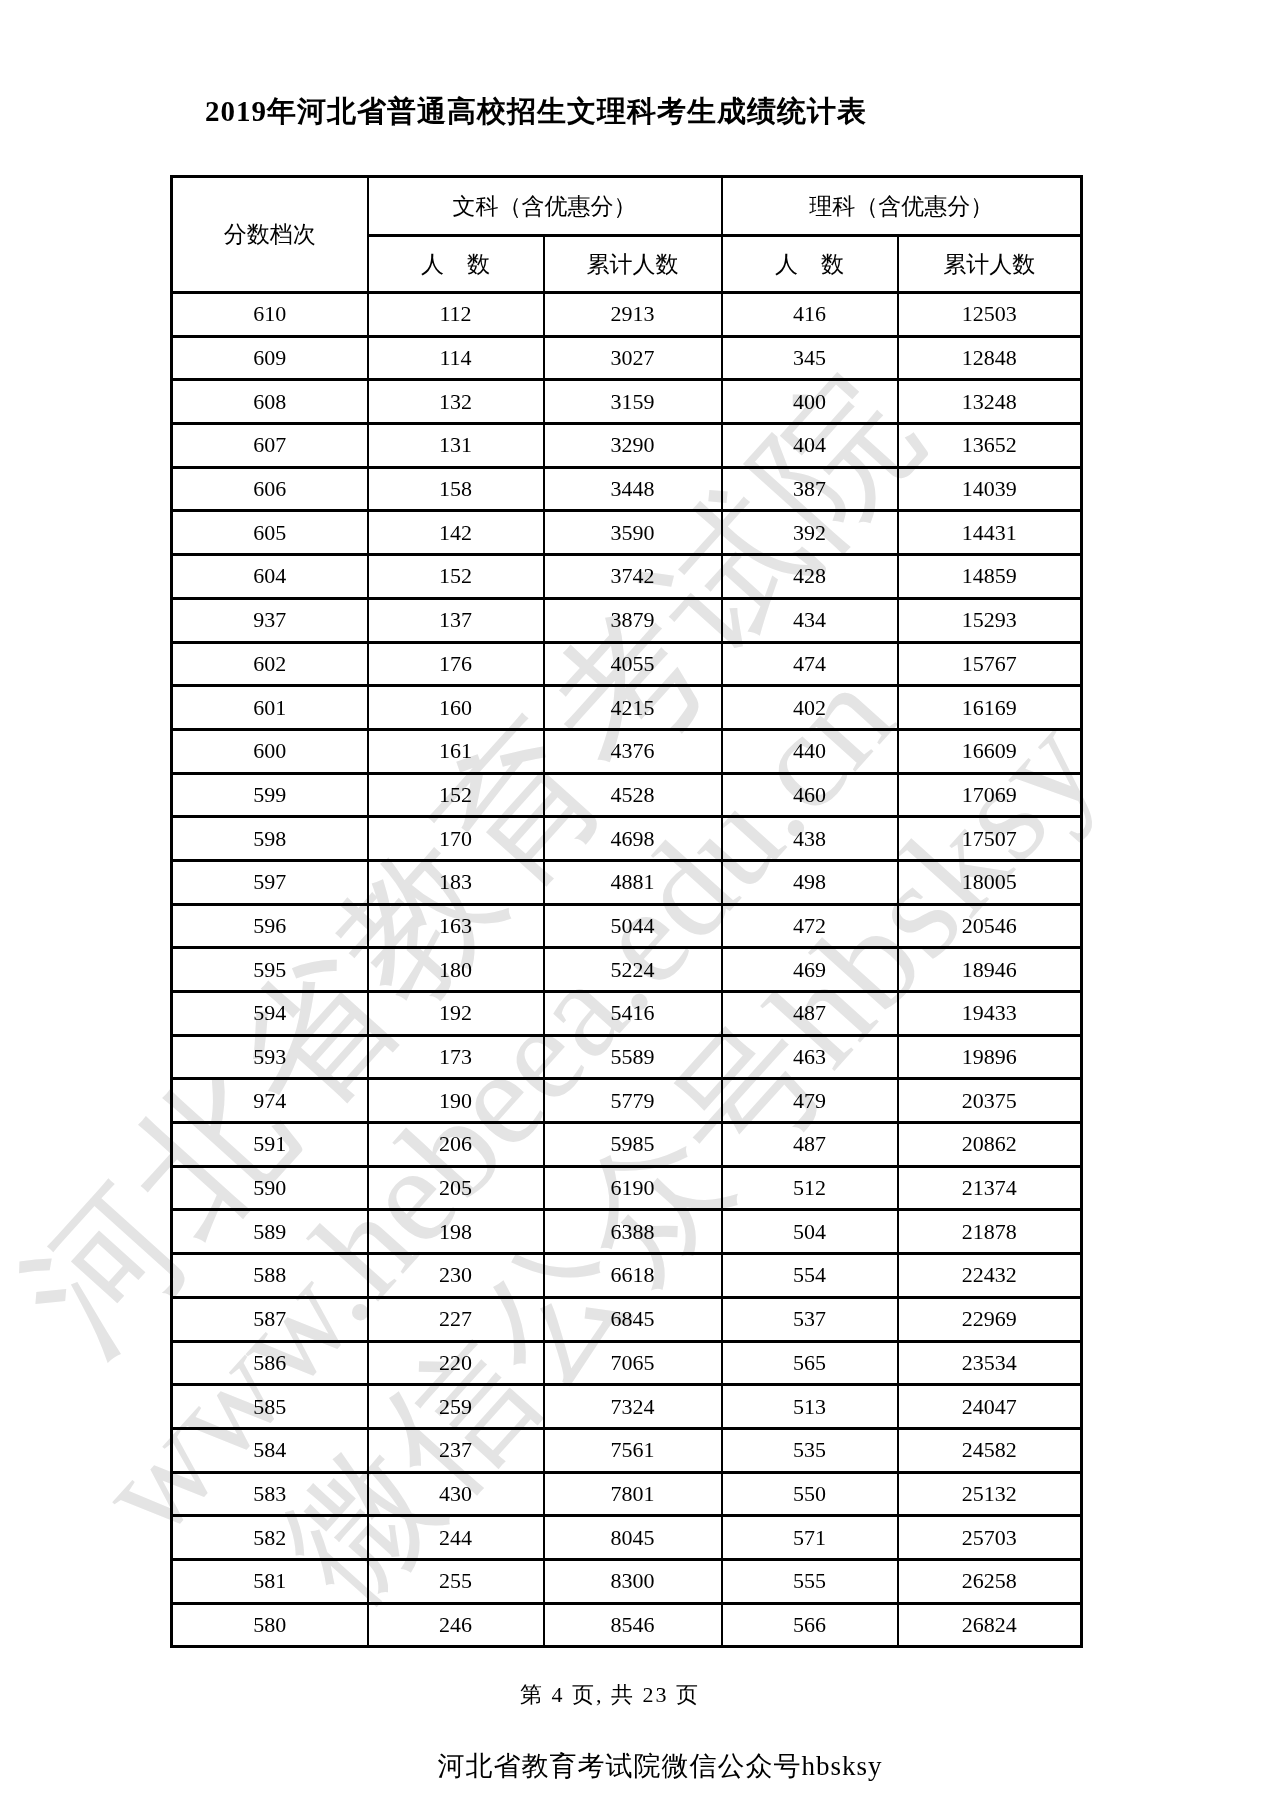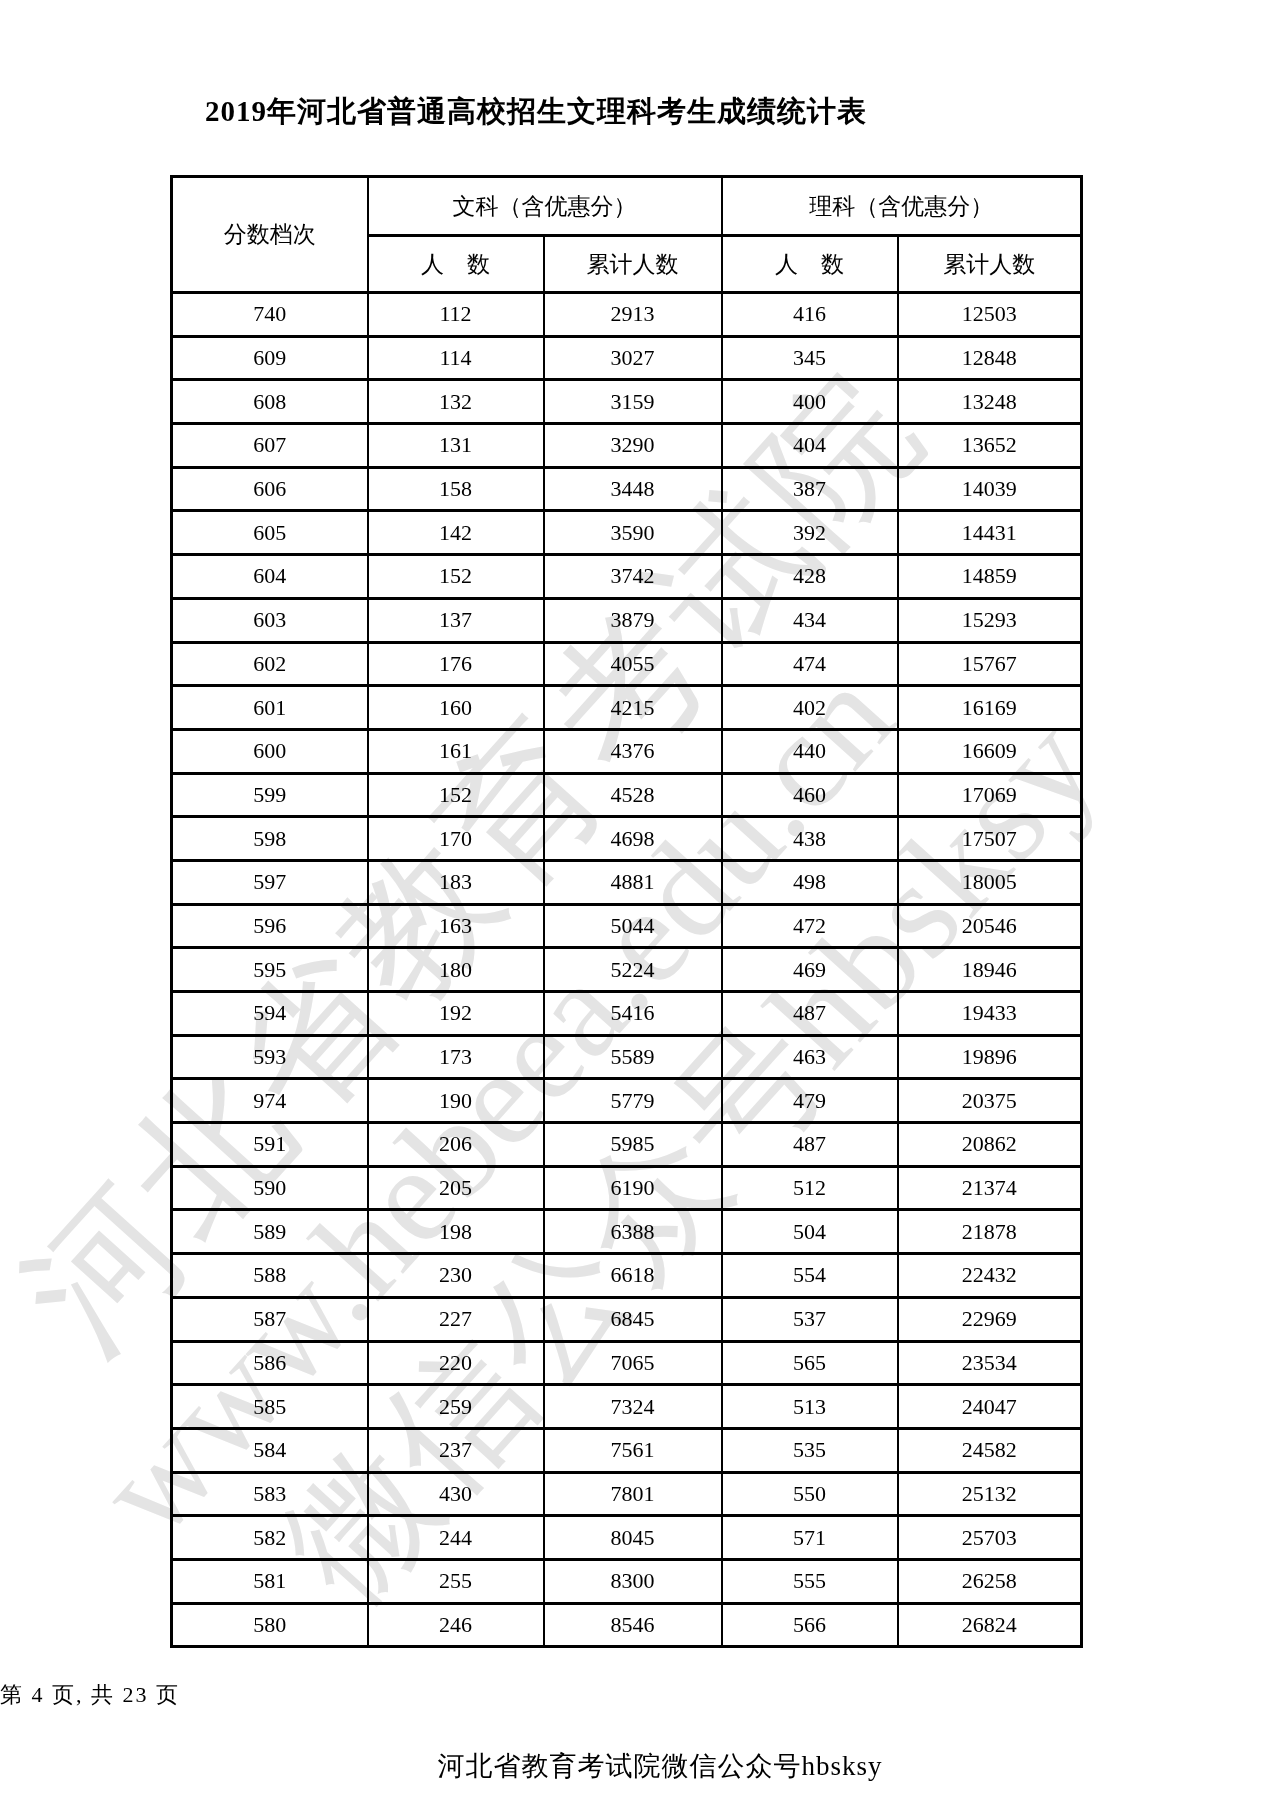--- a/index.html
+++ b/index.html
@@ -39,21 +39,21 @@
     border-top:3px solid #000;border-bottom:3px solid #000;
     text-align:center;vertical-align:middle;padding:0;
     font-weight:normal;background:transparent;
   }
   .score-table th{font-size:23px;}
   .score-table td{font-size:22px;height:40.7px;}
   .hrow1 th{height:56px;}
   .hrow2 th{height:54px;}
   
   .page-num{
-    position:absolute;top:1680px;left:0;width:1220px;
+    position:absolute;top:1680px;left:0;width:1220px;text-align:center;
     font-size:22px;letter-spacing:2px;
   }
   .bottom-note{
     position:absolute;top:1748px;left:0;width:1256px;text-align:center;
     font-size:27px;letter-spacing:1px;margin-left:32px;
   }
 </style>
 </head>
 <body>
 
@@ -82,21 +82,21 @@
       </tr>
       <tr class="hrow2">
         <th>人　数</th>
         <th>累计人数</th>
         <th>人　数</th>
         <th>累计人数</th>
       </tr>
     </thead>
     <tbody>
         <tr>
-          <td>740</td>
+          <td>610</td>
           <td>112</td>
           <td>2913</td>
           <td>416</td>
           <td>12503</td>
         </tr>
         <tr>
           <td>609</td>
           <td>114</td>
           <td>3027</td>
           <td>345</td>
@@ -131,21 +131,21 @@
           <td>14431</td>
         </tr>
         <tr>
           <td>604</td>
           <td>152</td>
           <td>3742</td>
           <td>428</td>
           <td>14859</td>
         </tr>
         <tr>
-          <td>603</td>
+          <td>937</td>
           <td>137</td>
           <td>3879</td>
           <td>434</td>
           <td>15293</td>
         </tr>
         <tr>
           <td>602</td>
           <td>176</td>
           <td>4055</td>
           <td>474</td>

